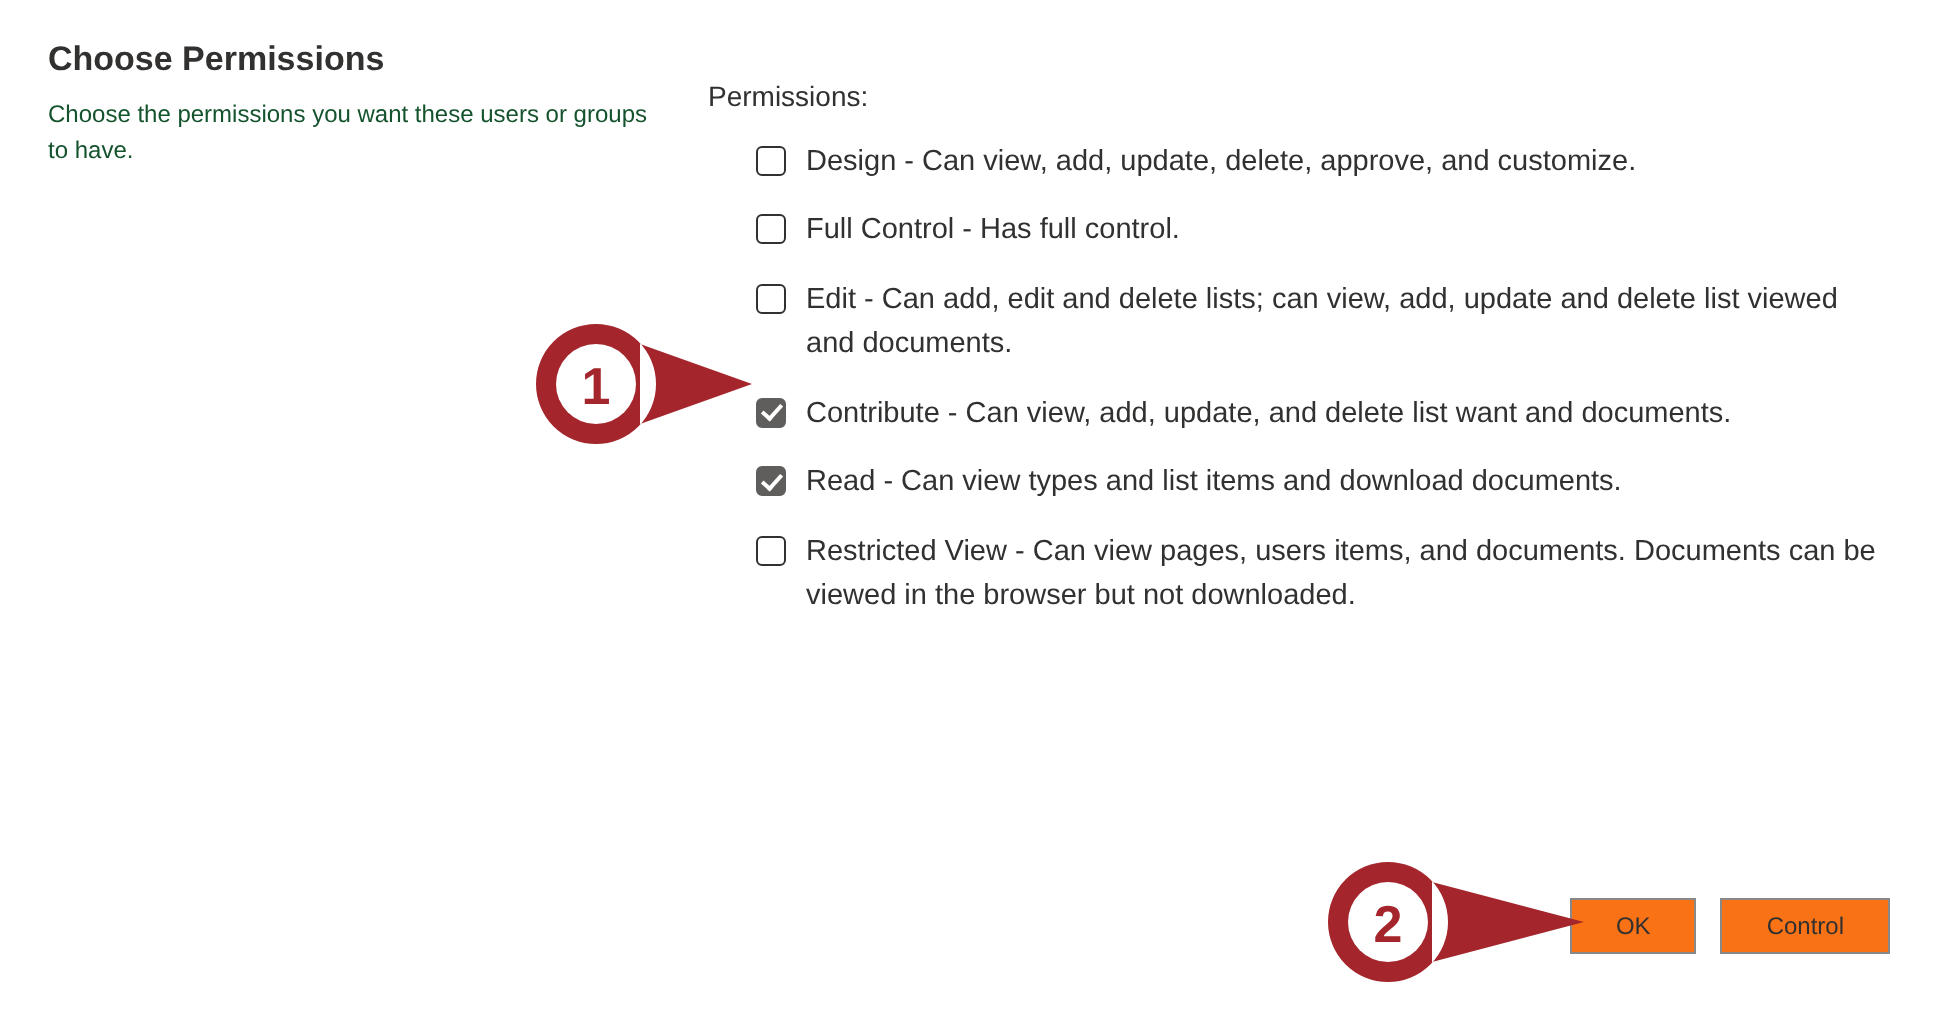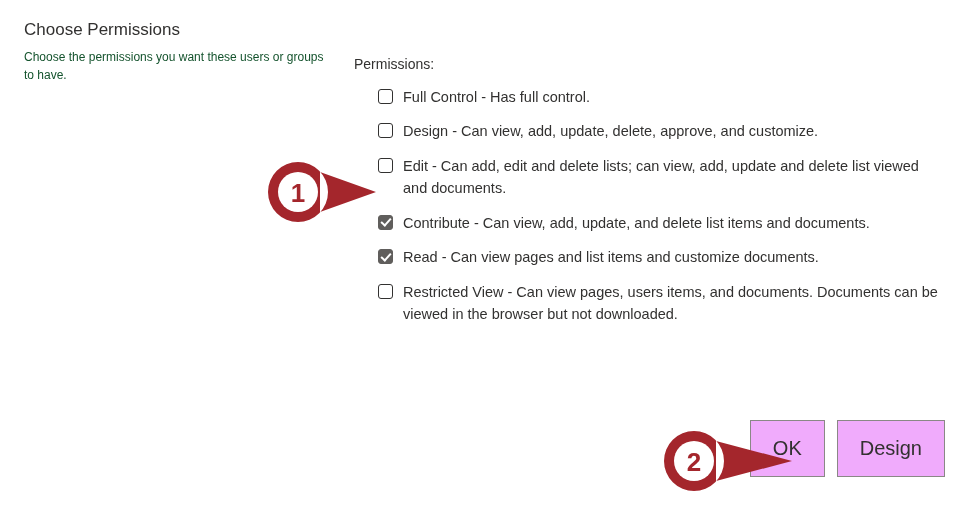--- a/index.html
+++ b/index.html
@@ -23,34 +23,34 @@
     .left-col {
       width: 330px;
       flex: 0 0 330px;
       padding-right: 20px;
     }
     .right-col {
       flex: 1;
     }
     .section-title {
       font-size: 17px;
-      font-weight: 400;
+      font-weight: 700;
       color: #323130;
       margin-bottom: 8px;
     }
     .section-desc {
       font-size: 12px;
       color: #14532d;
       line-height: 1.5;
     }
     .perm-label {
       font-size: 14px;
       color: #323130;
       margin-bottom: 14px;
-      margin-top: 36px;
+      margin-top: 20px;
     }
     .perm-list {
       padding-left: 24px;
     }
     .perm-item {
       display: flex;
       align-items: flex-start;
       margin-bottom: 12px;
     }
     .checkbox {
@@ -87,24 +87,24 @@
     }
     .button-row {
       position: absolute;
       right: 24px;
       bottom: 30px;
       display: flex;
       gap: 12px;
     }
     .btn {
       border: 1px solid #8a8886;
-      background: #f0abfc;
+      background: #f97316;
       color: #323130;
-      font-size: 20px;
-      padding: 16px 22px;
+      font-size: 12px;
+      padding: 6px 22px;
       cursor: pointer;
       font-family: inherit;
     }
     .callout {
       position: absolute;
       display: flex;
       align-items: center;
     }
     .callout svg {
       display: block;
@@ -124,49 +124,49 @@
 <div class="layout">
   <div class="left-col">
     <div class="section-title">Choose Permissions</div>
     <div class="section-desc">Choose the permissions you want these users or groups to have.</div>
   </div>
   <div class="right-col">
     <div class="perm-label">Permissions:</div>
     <div class="perm-list" id="perm-list">
         <div class="perm-item">
           <div class="checkbox"></div>
-          <div class="perm-text">Full Control - Has full control.</div>
+          <div class="perm-text">Design - Can view, add, update, delete, approve, and customize.</div>
         </div>
         <div class="perm-item">
           <div class="checkbox"></div>
-          <div class="perm-text">Design - Can view, add, update, delete, approve, and customize.</div>
+          <div class="perm-text">Full Control - Has full control.</div>
         </div>
         <div class="perm-item">
           <div class="checkbox"></div>
           <div class="perm-text">Edit - Can add, edit and delete lists; can view, add, update and delete list viewed and documents.</div>
         </div>
         <div class="perm-item">
           <div class="checkbox checked"></div>
-          <div class="perm-text">Contribute - Can view, add, update, and delete list items and documents.</div>
+          <div class="perm-text">Contribute - Can view, add, update, and delete list want and documents.</div>
         </div>
         <div class="perm-item">
           <div class="checkbox checked"></div>
-          <div class="perm-text">Read - Can view pages and list items and customize documents.</div>
+          <div class="perm-text">Read - Can view types and list items and download documents.</div>
         </div>
         <div class="perm-item">
           <div class="checkbox"></div>
           <div class="perm-text">Restricted View - Can view pages, users items, and documents. Documents can be viewed in the browser but not downloaded.</div>
         </div>
       </div>
   </div>
 </div>
 
 <div class="button-row">
   <button class="btn">OK</button>
-  <button class="btn">Design</button>
+  <button class="btn">Control</button>
 </div>
 
 <div class="callout callout-1">
   <svg width="110" height="60" viewBox="0 0 110 60">
     <path d="M 30 0 A 30 30 0 1 0 30 60 A 30 30 0 0 0 30 0 Z M 52 10 L 108 30 L 52 50 Z" fill="#a4262c"></path>
     <circle cx="30" cy="30" r="20" fill="#ffffff"></circle>
     <text x="30" y="40" text-anchor="middle" font-size="26" font-weight="700" fill="#a4262c" font-family="Segoe UI, Arial">1</text>
   </svg>
 </div>
 

